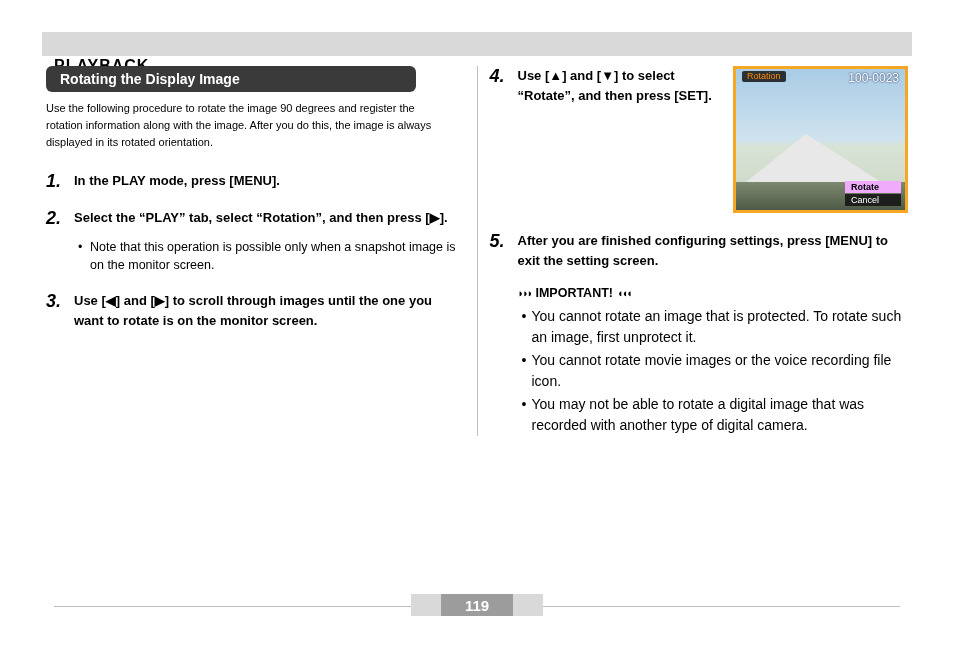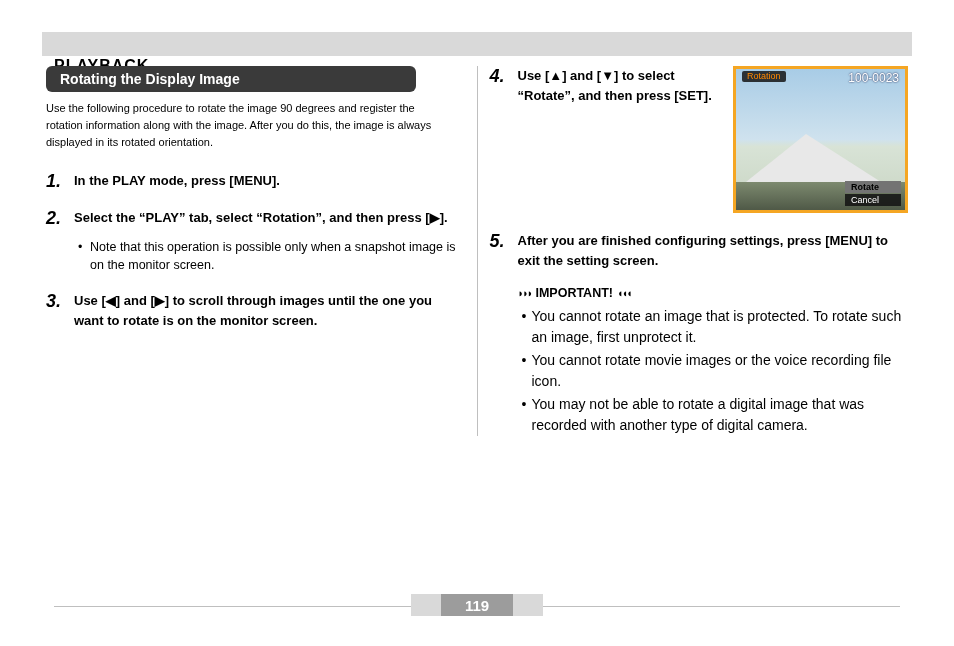--- a/index.html
+++ b/index.html
@@ -33,21 +33,21 @@
 
   
   .camscreen { width: 175px; height: 147px; border: 3px solid #f5a623; position: relative; background: #d4e6f0; overflow: hidden; }
   .sky { position:absolute; inset:0; background: linear-gradient(#a8cce6,#cfe2ee 50%,#d8e3d6 55%,#c8d4c2); }
   .mountain { position:absolute; bottom:28px; left:10px; width:0; height:0; border-left:60px solid transparent; border-right:75px solid transparent; border-bottom:48px solid #e8e8e8; }
   .ground { position:absolute; bottom:0; left:0; right:0; height:28px; background: linear-gradient(#7d8a6f,#4f5947); }
   .cam-title { position:absolute; top:2px; left:6px; font-size:9px; color:#ff8800; background:rgba(20,20,20,0.85); padding:0 5px 1px; border-radius:2px; }
   .cam-num { position:absolute; top:2px; right:6px; font-size:12px; color:#fff; text-shadow:0 0 2px #003; }
   .cam-opts { position:absolute; bottom:4px; right:4px; font-size:9px; }
   .cam-opt { padding:1px 22px 1px 6px; margin-top:1px; color:#fff; background:rgba(20,20,20,0.88); }
-  .cam-opt.hl { background:#737373; color:#000; font-weight:bold; }
+  .cam-opt.hl { background:#f0abfc; color:#000; font-weight:bold; }
 
   
   .important-head { display:flex; align-items:center; gap:4px; font-size:12.5px; font-weight:bold; margin: 4px 0 6px 28px; }
   .imp-icon { font-size:11px; letter-spacing:-2px; }
   .imp-list { list-style:none; margin-left: 32px; width: 380px; }
   .imp-list li { font-size:14px; line-height:1.5; position:relative; padding-left:10px; margin-bottom:2px; }
   .imp-list li::before { content:"•"; position:absolute; left:0; }
 
   
   .footer { position:absolute; bottom:24px; left:54px; right:54px; height:28px; }

